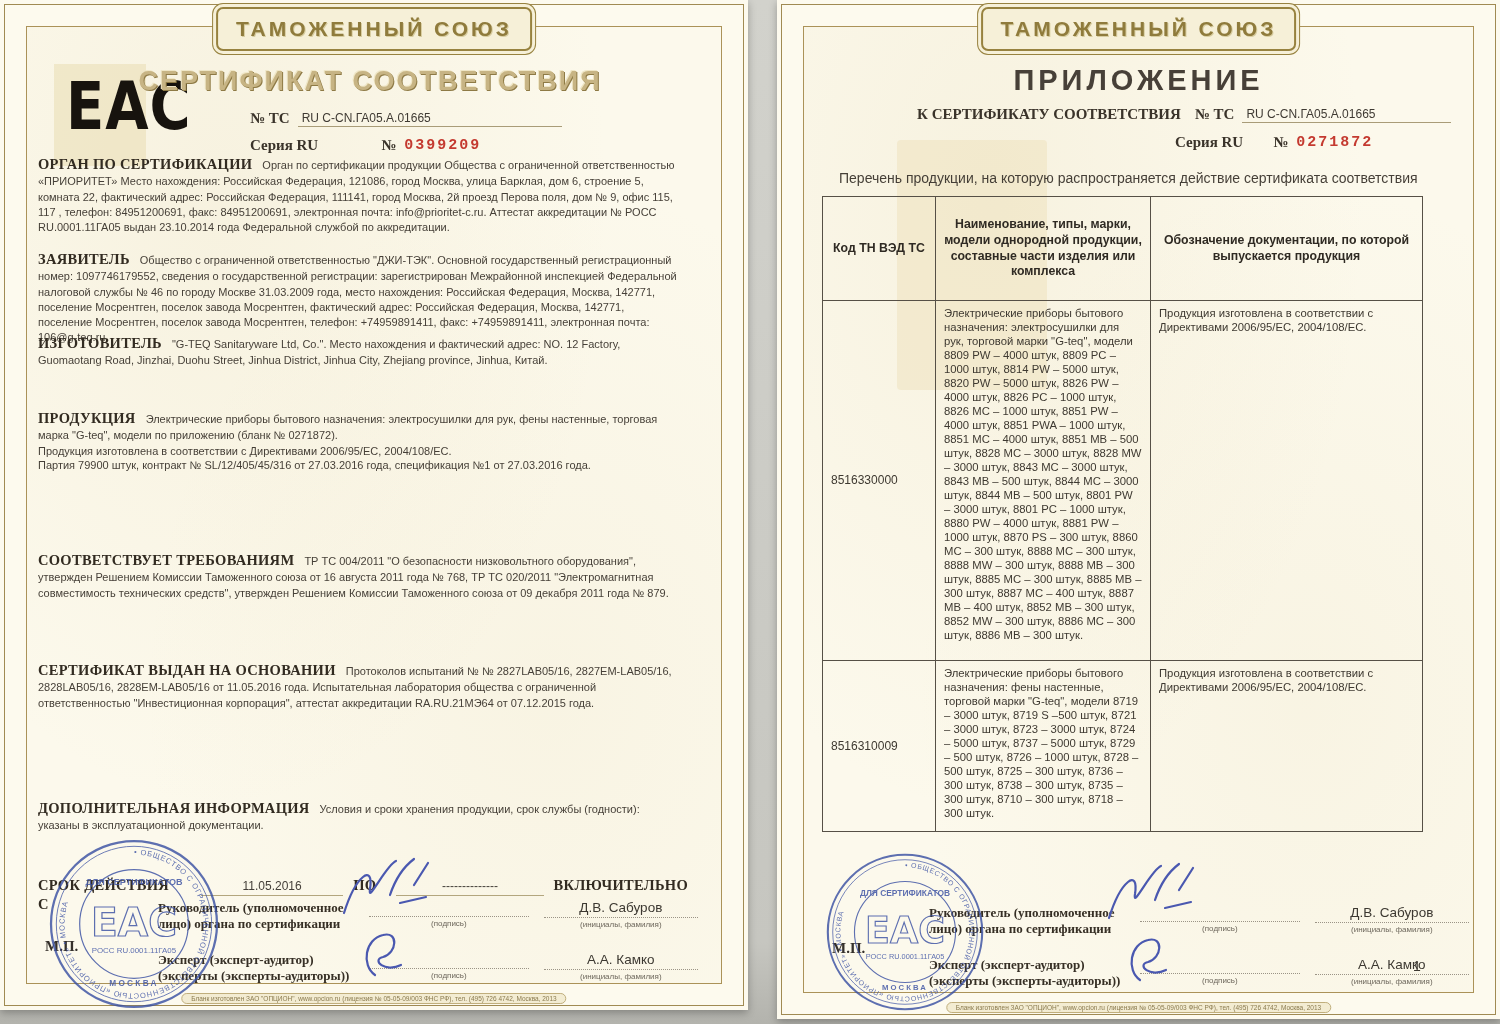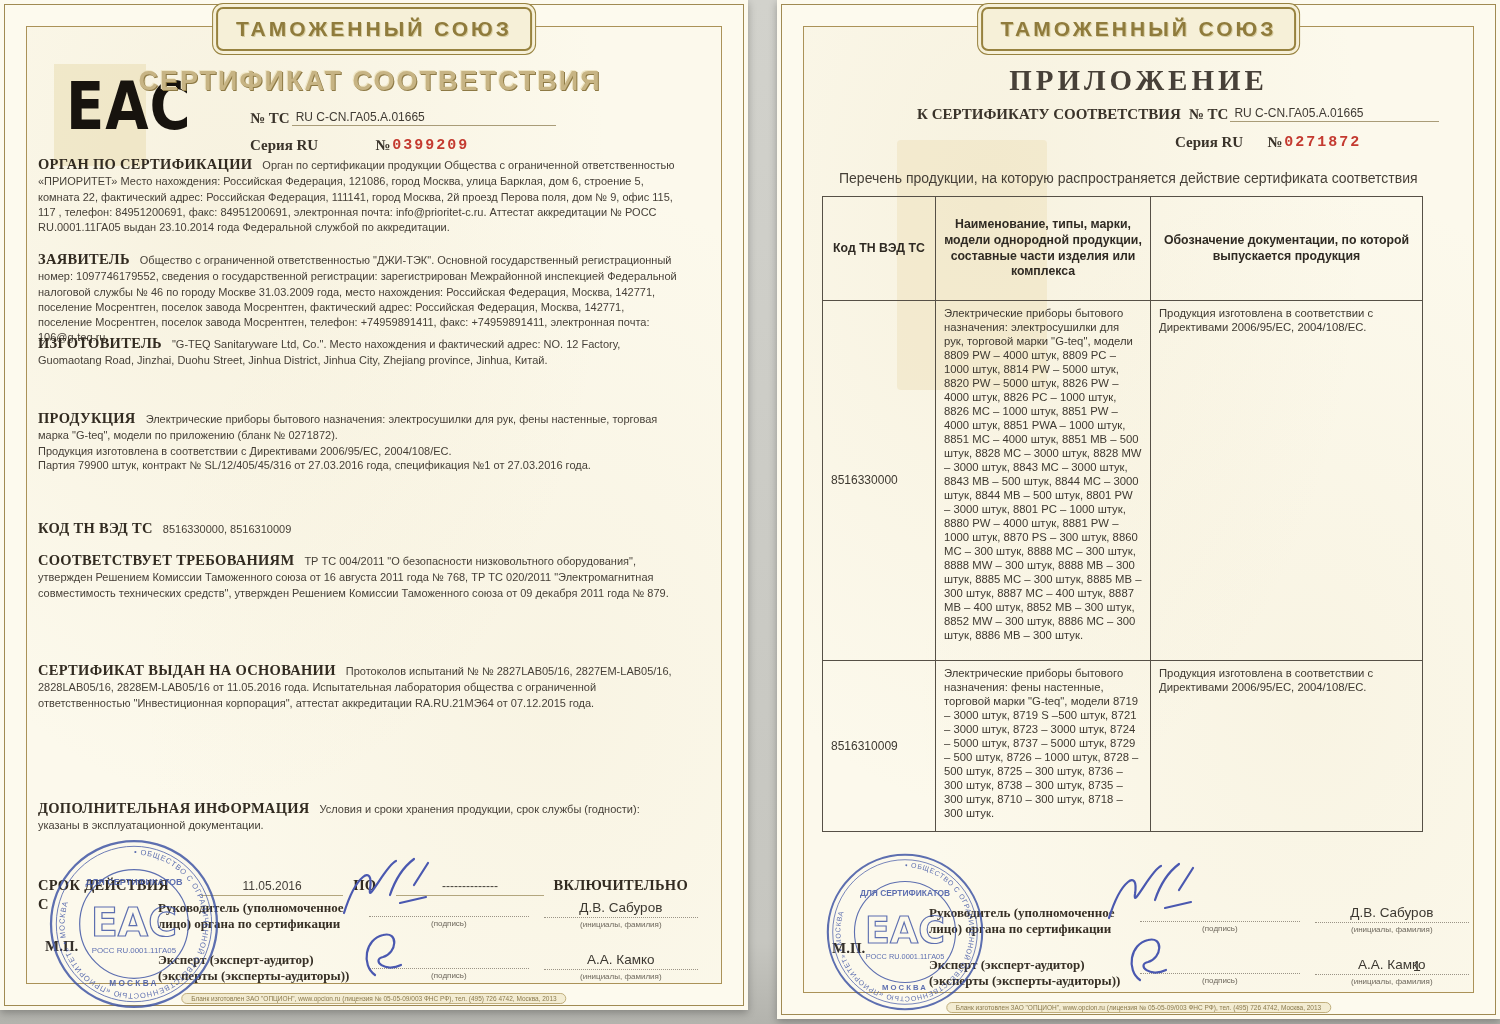--- a/index.html
+++ b/index.html
@@ -28,23 +28,23 @@
           text-shadow:1px 1px 0 #d8cda0;font-family:"Liberation Sans",sans-serif;}
 
   .eac-wm{position:absolute;left:54px;top:64px;width:92px;height:102px;background:#eadcb2;opacity:.55;}
   .eac-big{position:absolute;left:66px;top:74px;font-family:"DejaVu Sans",sans-serif;font-weight:bold;
            font-size:56px;line-height:1;color:#17130e;letter-spacing:1px;transform:scaleY(1.18);transform-origin:top;}
 
   .doc-title{position:absolute;top:66px;left:90px;width:560px;text-align:center;font-weight:bold;
              font-size:27px;letter-spacing:2px;color:#c7b484;
              text-shadow:1px 1px 0 #8e7a45,-1px -1px 0 #efe6c6;white-space:nowrap;}
   .appx-title{position:absolute;top:64px;left:0;width:100%;text-align:center;
-              font-family:Liberation Serif, serif;font-weight:bold;font-size:29px;letter-spacing:4px;color:#474038;}
-
-  .row-line{position:absolute;display:flex;align-items:flex-start;gap:2px;white-space:nowrap;}
+              font-family:Liberation Sans, sans-serif;font-weight:bold;font-size:29px;letter-spacing:4px;color:#474038;}
+
+  .row-line{position:absolute;display:flex;align-items:center;gap:8px;white-space:nowrap;}
   .serif-lab{font-family:"Liberation Serif",serif;font-weight:bold;color:#3a332a;font-size:15px;}
   .u-val{border-bottom:1px solid #a99c78;color:#3f3a33;font-size:12px;padding:0 10px 1px 4px;}
   .red-num{font-family:"Liberation Mono",monospace;font-weight:bold;font-size:15px;color:#c43a30;letter-spacing:2px;}
 
   .sec{position:absolute;font-size:11.5px;line-height:1.33;color:#453f37;}
   .sec .head{font-family:"Liberation Serif",serif;font-weight:bold;font-size:14.5px;color:#322b21;
              letter-spacing:.3px;margin-right:10px;}
   .sec .body{font-size:11px;color:#453f37;}
 
   .srok{display:flex;align-items:baseline;gap:10px;}
@@ -119,23 +119,20 @@
     <div class="sec" style="left:38px;top:334px;width:642px;">
       <span class="head">ИЗГОТОВИТЕЛЬ</span><span class="body">"G-TEQ Sanitaryware Ltd, Co.". Место нахождения и фактический адрес: NO. 12 Factory, Guomaotang Road, Jinzhai, Duohu Street, Jinhua District, Jinhua City, Zhejiang province, Jinhua, Китай.</span>
     </div>
 
     <div class="sec" style="left:38px;top:409px;width:642px;">
       <span class="head">ПРОДУКЦИЯ</span><span class="body">Электрические приборы бытового назначения: электросушилки для рук, фены настенные,  торговая марка "G-teq", модели по приложению (бланк № 0271872).</span>
       <div class="body">Продукция изготовлена в соответствии с Директивами 2006/95/EC, 2004/108/EC.</div>
       <div class="body">Партия 79900 штук, контракт № SL/12/405/45/316 от 27.03.2016 года, спецификация №1 от 27.03.2016 года.</div>
     </div>
 
-    <div class="sec" style="left:38px;top:519px;width:642px;">
-      <span class="head">КОД ТН ВЭД ТС</span><span class="body">8516330000, 8516310009</span>
-    </div>
 
     <div class="sec" style="left:38px;top:551px;width:642px;">
       <span class="head">СООТВЕТСТВУЕТ ТРЕБОВАНИЯМ</span><span class="body">ТР ТС 004/2011 "О безопасности низковольтного оборудования", утвержден Решением Комиссии Таможенного союза от 16 августа 2011 года № 768, ТР ТС 020/2011 "Электромагнитная совместимость технических средств", утвержден Решением Комиссии Таможенного союза от 09 декабря 2011 года № 879.</span>
     </div>
 
     <div class="sec" style="left:38px;top:661px;width:642px;">
       <span class="head">СЕРТИФИКАТ ВЫДАН НА ОСНОВАНИИ</span><span class="body">Протоколов испытаний № № 2827LAB05/16, 2827EM-LAB05/16, 2828LAB05/16, 2828EM-LAB05/16 от 11.05.2016 года. Испытательная лаборатория общества с ограниченной ответственностью "Инвестиционная корпорация", аттестат аккредитации RA.RU.21МЭ64 от 07.12.2015 года.</span>
     </div>
 
     <div class="sec" style="left:38px;top:799px;width:642px;">

